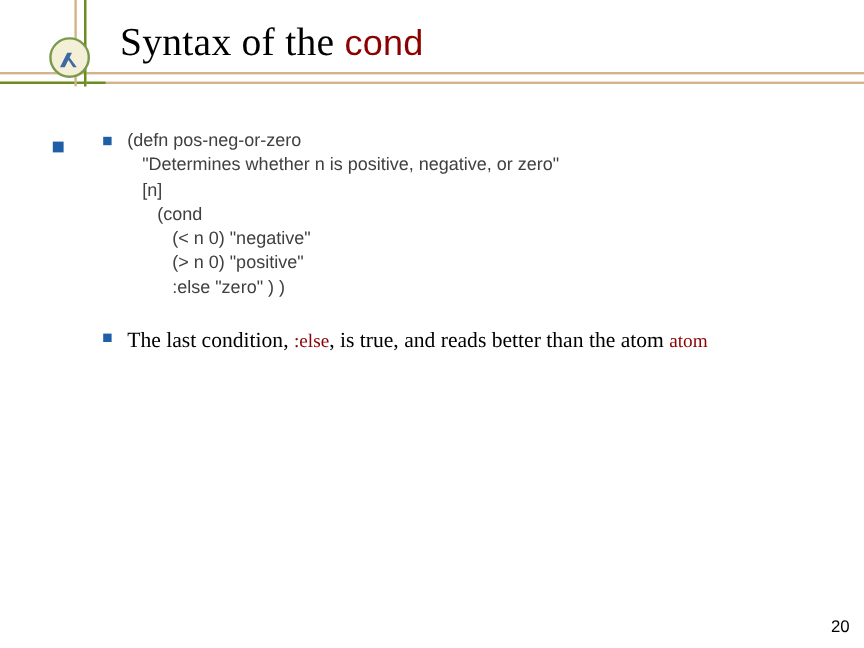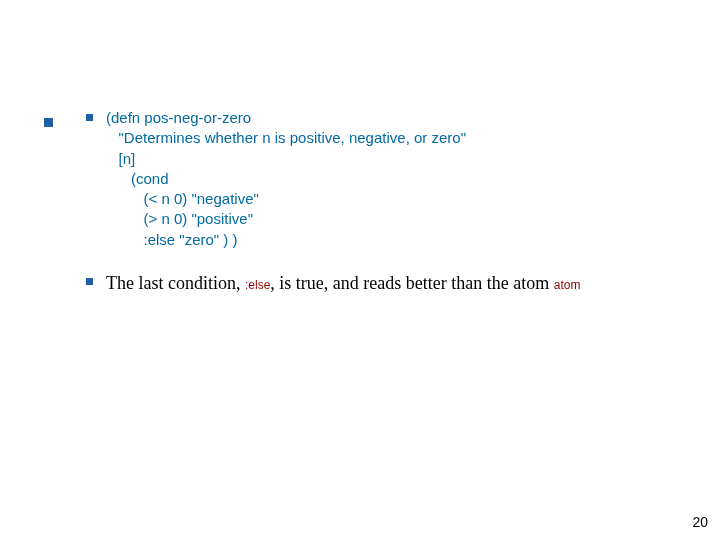--- a/index.html
+++ b/index.html
@@ -99,28 +99,28 @@
     top: 6px;
     width: 7px;
     height: 7px;
     background: #1f5fa8;
   }
   .mono {
     font-family: "Verdana", "Geneva", sans-serif;
     color: #8b0000;
   }
   .mono-small {
-    font-family: Liberation Sans, sans-serif;
+    font-family: Liberation Serif, serif;
     color: #8b0000;
-    font-size: 12px;
+    font-size: 16px;
   }
   .italic { font-style: italic; }
   .code {
     font-family: "Verdana", "Geneva", sans-serif;
-    color: #0369a1;
+    color: #404040;
     font-size: 15px;
     white-space: pre;
     line-height: 1.35;
     margin: 0;
     display: block;
   }
   .page-num {
     position: absolute;
     right: 12px;
     bottom: 10px;
@@ -131,20 +131,37 @@
   .note-line {
     font-size: 18px;
     margin-top: 22px;
   }
 </style>
 </head>
 <body>
 
 <div class="slide">
 
+  <div class="header">
+    <div class="brown-line hline brown-h1"></div>
+    <div class="brown-line hline brown-h2"></div>
+    <div class="olive-line hline olive-h2"></div>
+    <div class="brown-line vline brown-v1"></div>
+    <div class="brown-line vline brown-v2"></div>
+    <div class="olive-line vline olive-v"></div>
+
+    <svg class="logo" viewBox="0 0 36 36">
+      <circle cx="18" cy="18" r="16" fill="#f3f0d7" stroke="#7a9a4b" stroke-width="2"></circle>
+      <path d="M10 26 L16 14 L20 14 L14 26 Z M18 18 L24 26 L21 26 L17 20 Z" fill="#3d6aa3"></path>
+    </svg>
+
+    <div class="title">
+      <span>Syntax of the </span><span class="cond">cond</span>
+    </div>
+  </div>
 
   <div class="body">
 
 
     <div class="bullet-l1">
 
       <div class="bullet-l2">
         <span class="code">(defn pos-neg-or-zero
    "Determines whether n is positive, negative, or zero"
    [n]

